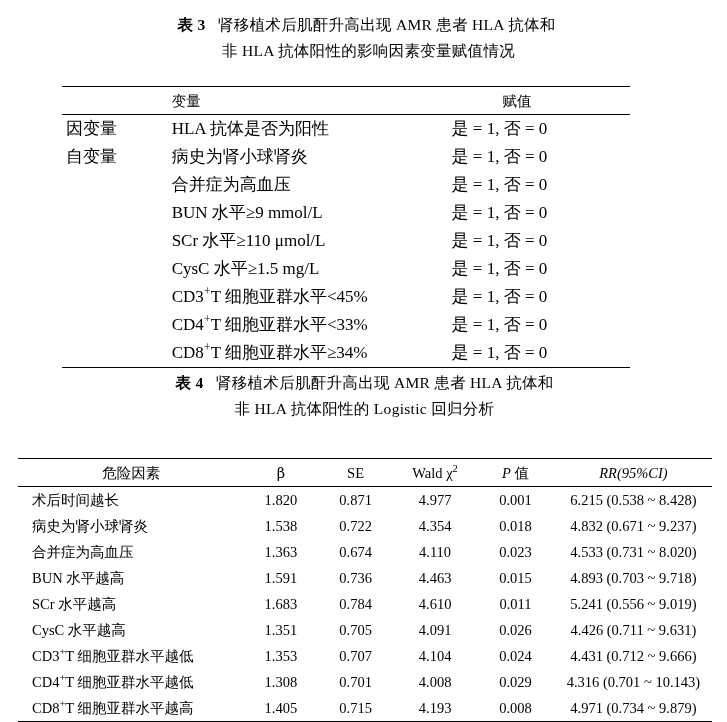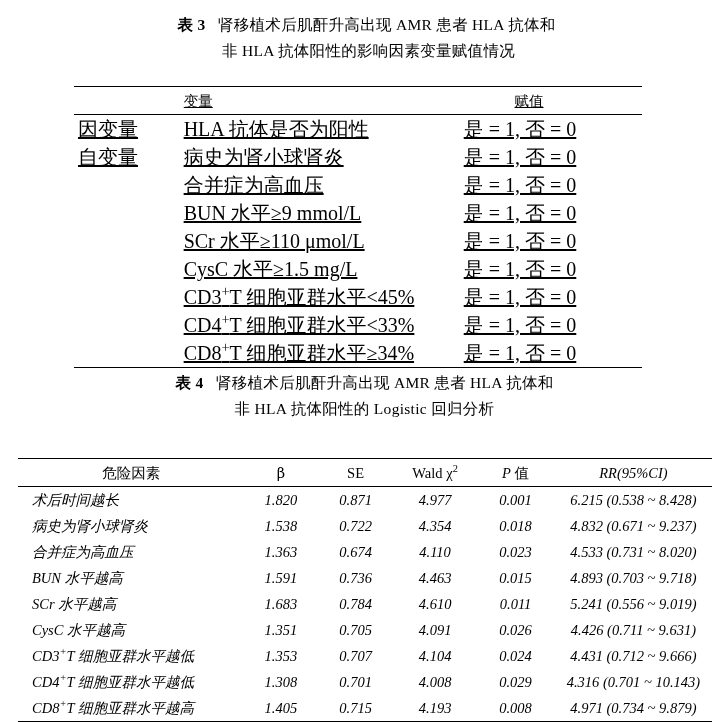--- a/index.html
+++ b/index.html
@@ -37,24 +37,23 @@
   #caption-3 .ln:nth-child(1) { padding-left: 6px; }
   #caption-3 .ln:nth-child(2) { padding-left: 10px; }
 
   #caption-4 { position: absolute; left: 0; top: 370px; width: 727px; }
   #caption-4 .ln:nth-child(1) { padding-left: 2px; }
   #caption-4 .ln:nth-child(2) { padding-left: 2px; }
 
   
   #table3-wrap {
     position: absolute;
-    left: 74px;
+    left: 62px;
     top: 86px;
     width: 568px;
-    text-decoration: underline;
   }
   table.tbl {
     border-collapse: collapse;
     width: 100%;
     font-size: 14.5px;
   }
   table.tbl td, table.tbl th {
     padding: 0;
     font-weight: normal;
     vertical-align: baseline;
@@ -66,21 +65,21 @@
   #table3-wrap .hdr td {
     height: 26px;
     line-height: 26px;
     text-align: center;
     font-size: 14.5px;
     padding-top: 1px;
   }
   #table3-wrap tbody td {
     height: 28px;
     line-height: 28px;
-    font-size: 20px;
+    font-size: 17px;
   }
   .t3-c1 { width: 112px; text-align: left; padding-left: 4px !important; }
   .t3-c2 { width: 266px; text-align: left; }
   .t3-c3 { width: 190px; text-align: left; padding-left: 28px !important; }
 
   #table3-wrap .hdr td.h-var { width: 378px; text-align: center; padding-right: 170px; }
   #table3-wrap .hdr td.h-val { width: 190px; text-align: left; padding-left: 22px; }
 
   
   #table4-wrap {
@@ -92,21 +91,20 @@
   #table4-wrap table { font-size: 14.5px; }
   #table4-wrap thead td {
     height: 26px;
     line-height: 26px;
     text-align: center;
     padding-top: 1px;
   }
   #table4-wrap tbody td {
     height: 26px;
     line-height: 26px;
-    font-style: italic;
   }
   .t4-c0 { width: 218px; text-align: left; padding-left: 14px !important; }
   .t4-c1 { width: 74px;  text-align: center; }
   .t4-c2 { width: 78px;  text-align: center; }
   .t4-c3 { width: 84px;  text-align: center; }
   .t4-c4 { width: 80px;  text-align: center; }
   .t4-c5 { width: 160px; text-align: center; }
   #table4-wrap thead .t4-c0 { text-align: center; padding-left: 0 !important; }
   .ital { font-style: italic; }
   sup { font-size: 0.72em; vertical-align: super; line-height: 0; }

